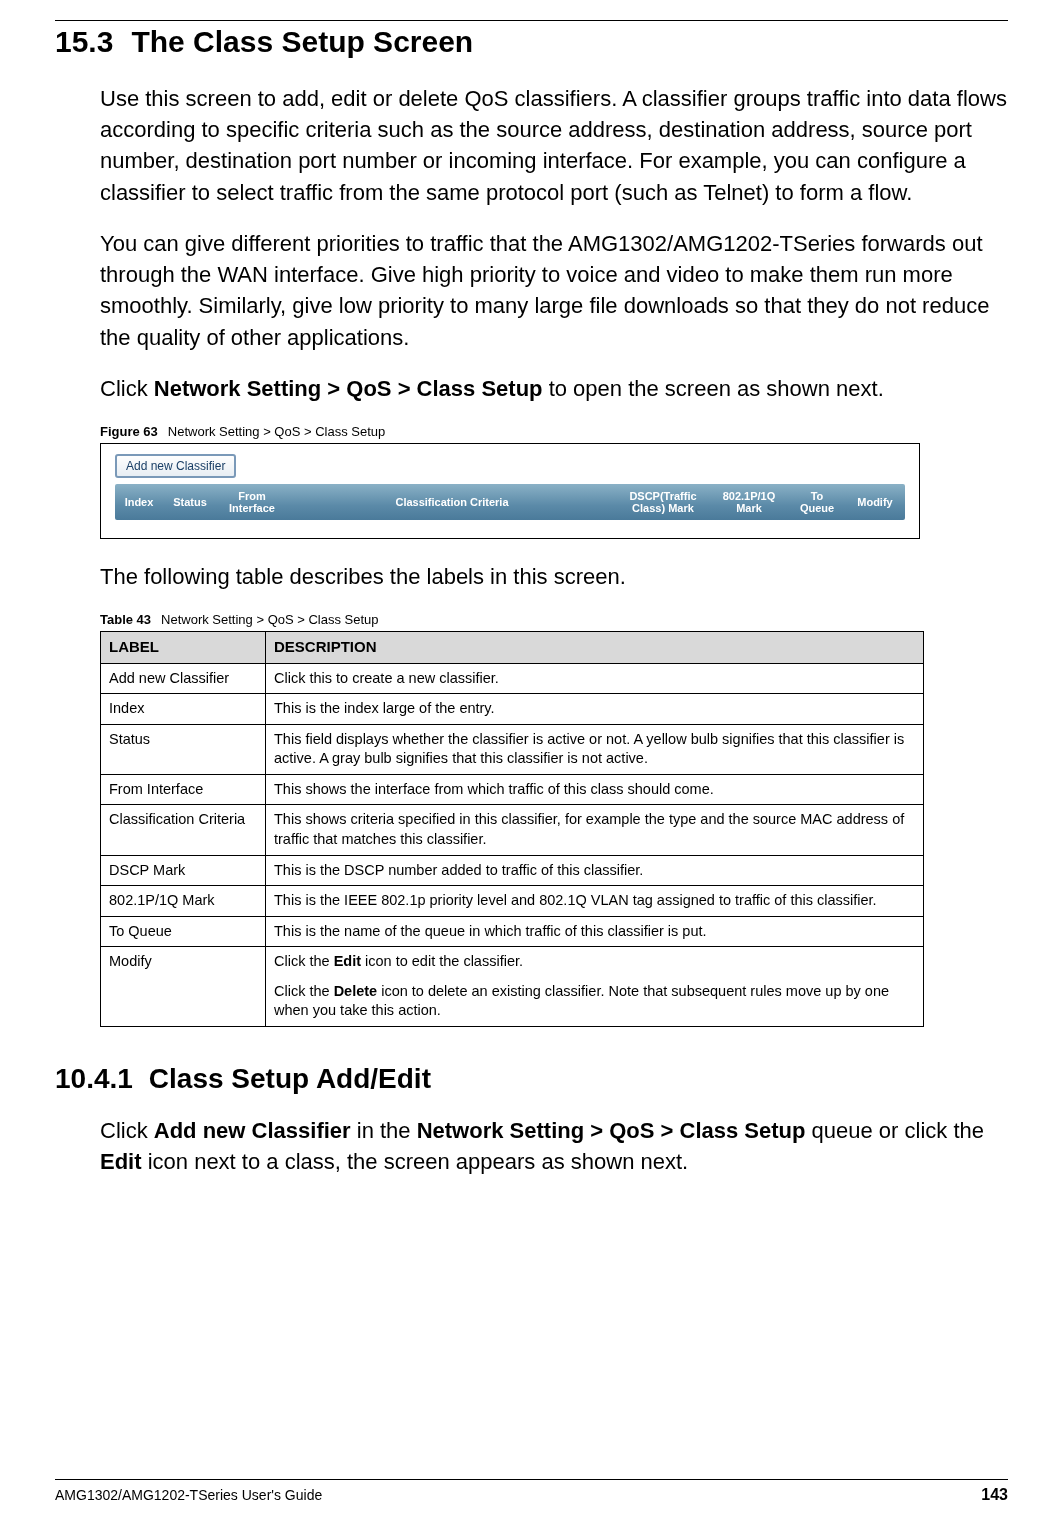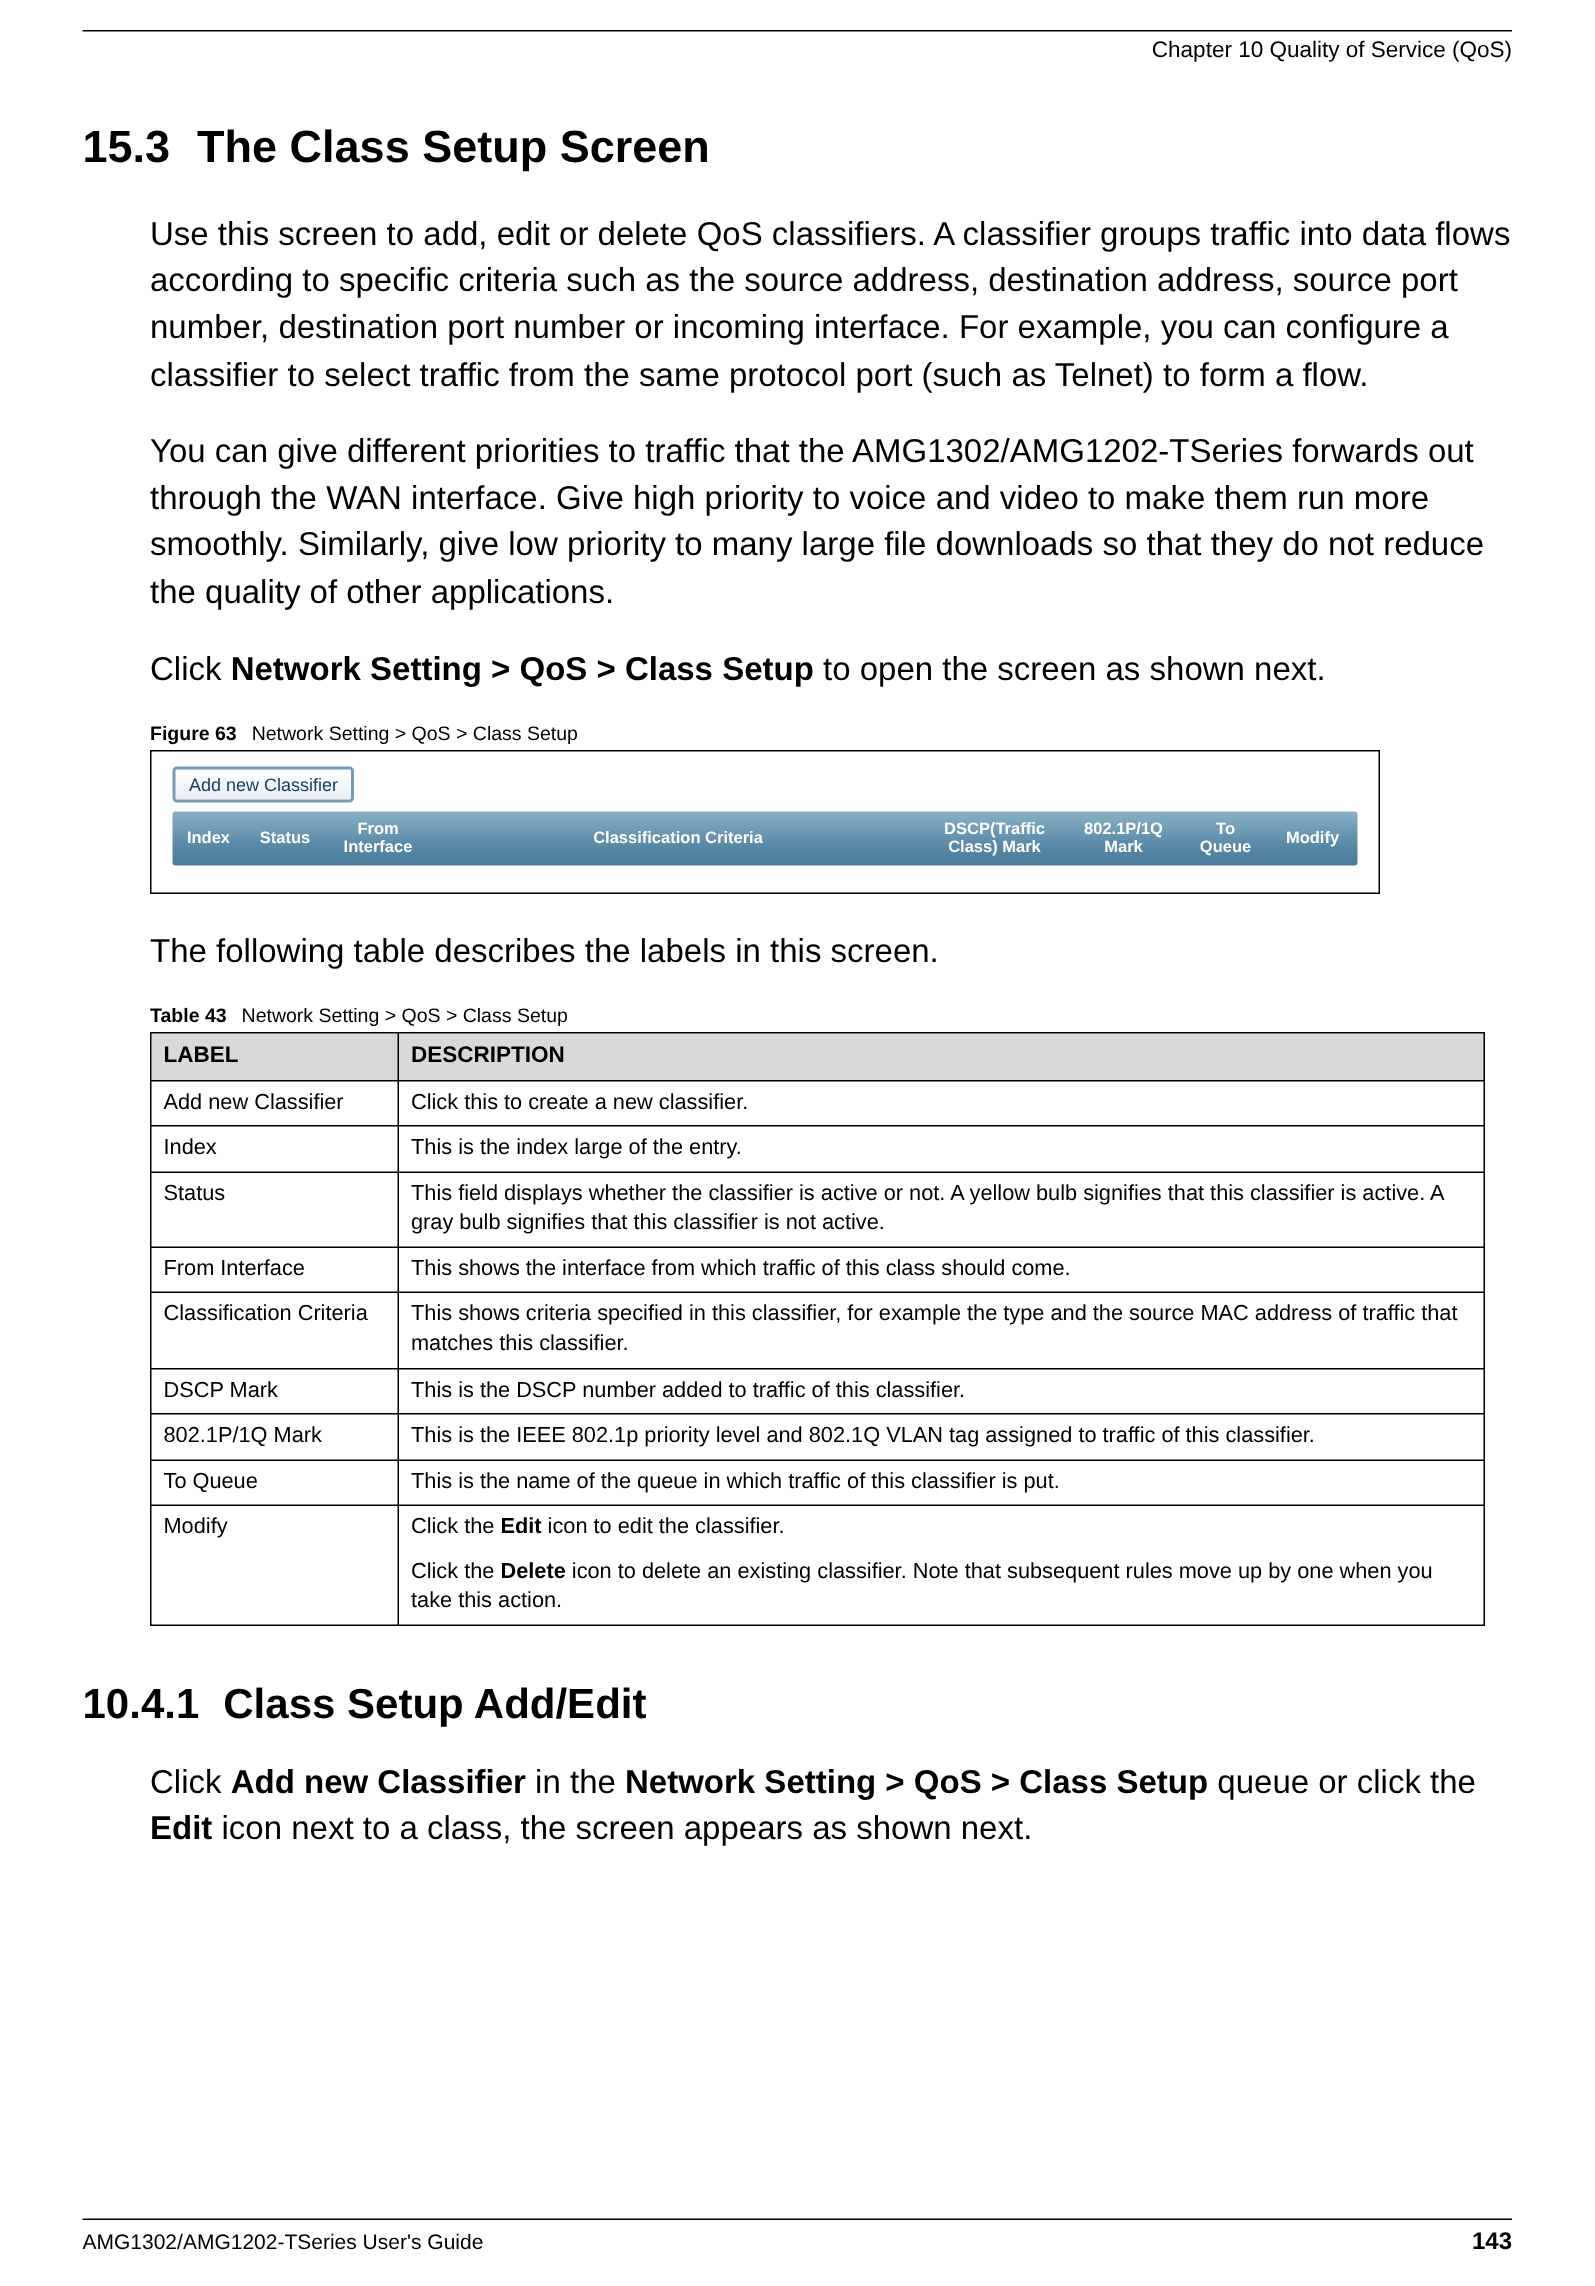--- a/index.html
+++ b/index.html
@@ -91,21 +91,21 @@
   .ch-index { width: 48px; }
   .ch-status { width: 54px; }
   .ch-from { width: 70px; }
   .ch-crit { flex: 1; }
   .ch-dscp { width: 92px; }
   .ch-8021 { width: 80px; }
   .ch-toq { width: 56px; }
   .ch-mod { width: 60px; }
   table.desc-table {
     border-collapse: collapse;
-    width: 890px;
+    width: 824px;
     font-size: 14.5px;
   }
   table.desc-table th, table.desc-table td {
     border: 1px solid #000;
     padding: 5px 8px;
     text-align: left;
     vertical-align: top;
     line-height: 1.35;
   }
   table.desc-table th {
@@ -148,21 +148,20 @@
     font-family: Arial, Helvetica, sans-serif;
     font-size: 16px;
     font-weight: bold;
   }
 </style>
 </head>
 <body>
 
 <div class="page">
   <div class="header-rule"></div>
-  <div class="chapter-header">Chapter 10 Quality of Service (QoS)</div>
 
   <h1 class="section-title">
     <span class="section-num">15.3</span><span>The Class Setup Screen</span>
   </h1>
 
   <div class="body-block">
     <p class="body-text">Use this screen to add, edit or delete QoS classifiers. A classifier groups traffic into data flows according to specific criteria such as the source address, destination address, source port number, destination port number or incoming interface. For example, you can configure a classifier to select traffic from the same protocol port (such as Telnet) to form a flow.</p>
     <p class="body-text">You can give different priorities to traffic that the AMG1302/AMG1202-TSeries forwards out through the WAN interface. Give high priority to voice and video to make them run more smoothly. Similarly, give low priority to many large file downloads so that they do not reduce the quality of other applications.</p>
     <p class="body-text">
       <span>Click </span><span class="bold">Network Setting &gt; QoS &gt; Class Setup</span><span> to open the screen as shown next.</span>

